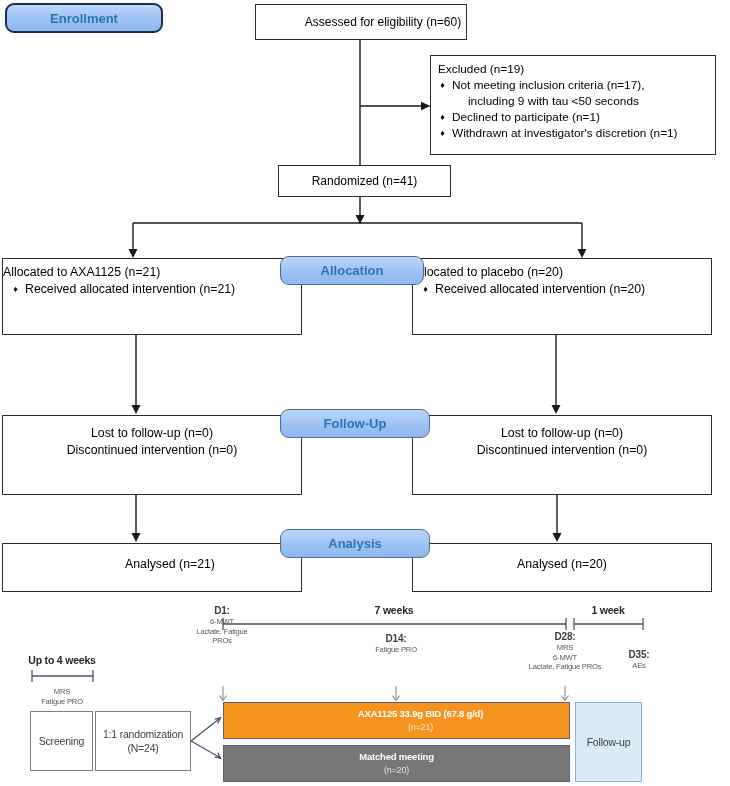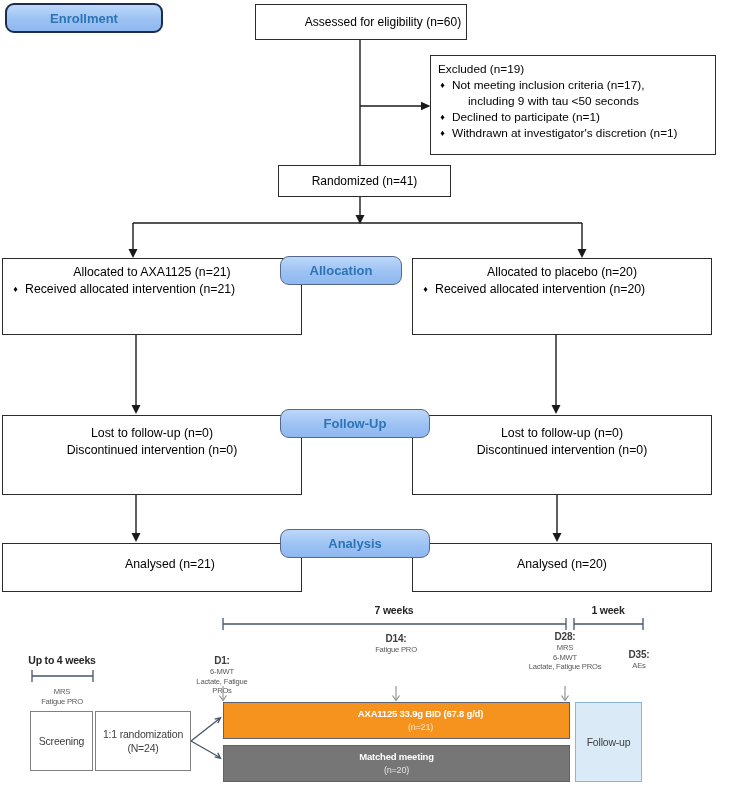--- a/index.html
+++ b/index.html
@@ -10,21 +10,21 @@
     color:#000;font-size:12px;z-index:1;}
   .flex-center{display:flex;align-items:center;justify-content:center;text-align:center;}
   .badge{position:absolute;box-sizing:border-box;z-index:3;border:1.8px solid #56688c;border-radius:9px;
     background:linear-gradient(180deg,#bdd7fa 0%,#9cc2f3 55%,#8fb8f0 100%);
     color:#2E74B5;font-weight:700;font-size:13px;display:flex;align-items:center;justify-content:center;}
   .badge-enrollment{border-color:#1d2b4f;border-width:2px;}
   .excl{padding:5px 20px 4px 7px;line-height:16px;font-size:11.8px;}
   .xrow{display:flex;gap:5px;}
   .diamond{font-size:9px;line-height:16px;width:9px;flex:0 0 9px;text-align:center;}
   .xsub{margin-left:30px;}
-  .alloc-title{text-align:center;padding-top:6px;font-size:12.3px;}
+  .alloc-title{text-align:left;padding-top:6px;font-size:12.3px;}
   .alloc-bullet{display:flex;gap:5px;padding-left:8px;margin-top:2px;font-size:12.3px;line-height:17px;}
   .fu-lines{padding-top:9px;text-align:center;font-size:12.3px;line-height:17px;}
   .an-line{padding-top:13px;text-align:center;font-size:12.3px;}
   
   .tl-span{position:absolute;text-align:center;font-size:10.5px;font-weight:700;color:#262626;
     letter-spacing:-0.2px;z-index:1;}
   .tl-milestone{position:absolute;text-align:center;z-index:1;letter-spacing:-0.2px;}
   .tl-day{font-size:10px;font-weight:700;color:#3d3d3d;line-height:12px;}
   .tl-item{font-size:7.6px;color:#595959;line-height:9.5px;}
   .tl-smallbox{position:absolute;background:#fff;border:1px solid #808080;box-sizing:border-box;
@@ -108,21 +108,21 @@
       <span>Declined to participate (n=1)</span>
     </div>
     <div class="xrow">
       <span class="diamond">♦</span>
       <span>Withdrawn at investigator's discretion (n=1)</span>
     </div>
   </div>
 
   <div class="box flex-center" style="left:278px;top:165px;width:173px;height:32px;">Randomized (n=41)</div>
 
-  <div class="badge" style="left:280px;top:256px;width:122px;height:29px;">Allocation</div>
+  <div class="badge" style="left:280px;top:256px;width:144px;height:29px;">Allocation</div>
 
   <div class="box" style="left:2px;top:258px;width:300px;height:77px;">
     <div class="alloc-title">Allocated to AXA1125 (n=21)</div>
     <div class="alloc-bullet">
       <span class="diamond">♦</span>
       <span>Received allocated intervention (n=21)</span>
     </div>
   </div>
 
   <div class="box" style="left:412px;top:258px;width:300px;height:77px;">
@@ -161,21 +161,21 @@
 
   <div class="tl-span" style="left:334px;top:604px;width:120px;">7 weeks</div>
   <div class="tl-span" style="left:558px;top:604px;width:100px;">1 week</div>
   <div class="tl-span" style="left:2px;top:654px;width:120px;">Up to 4 weeks</div>
 
   <div class="tl-milestone" style="left:2px;top:687px;width:120px;">
     <div class="tl-item">MRS</div>
     <div class="tl-item">Fatigue PRO</div>
   </div>
 
-  <div class="tl-milestone" style="left:162px;top:655px;width:120px;">
+  <div class="tl-milestone" style="left:162px;top:605px;width:120px;">
     <div class="tl-day">D1:</div>
     <div class="tl-item">6-MWT</div>
     <div class="tl-item">Lactate, Fatigue</div>
     <div class="tl-item">PROs</div>
   </div>
 
   <div class="tl-milestone" style="left:336px;top:633px;width:120px;">
     <div class="tl-day">D14:</div>
     <div class="tl-item">Fatigue PRO</div>
   </div>

